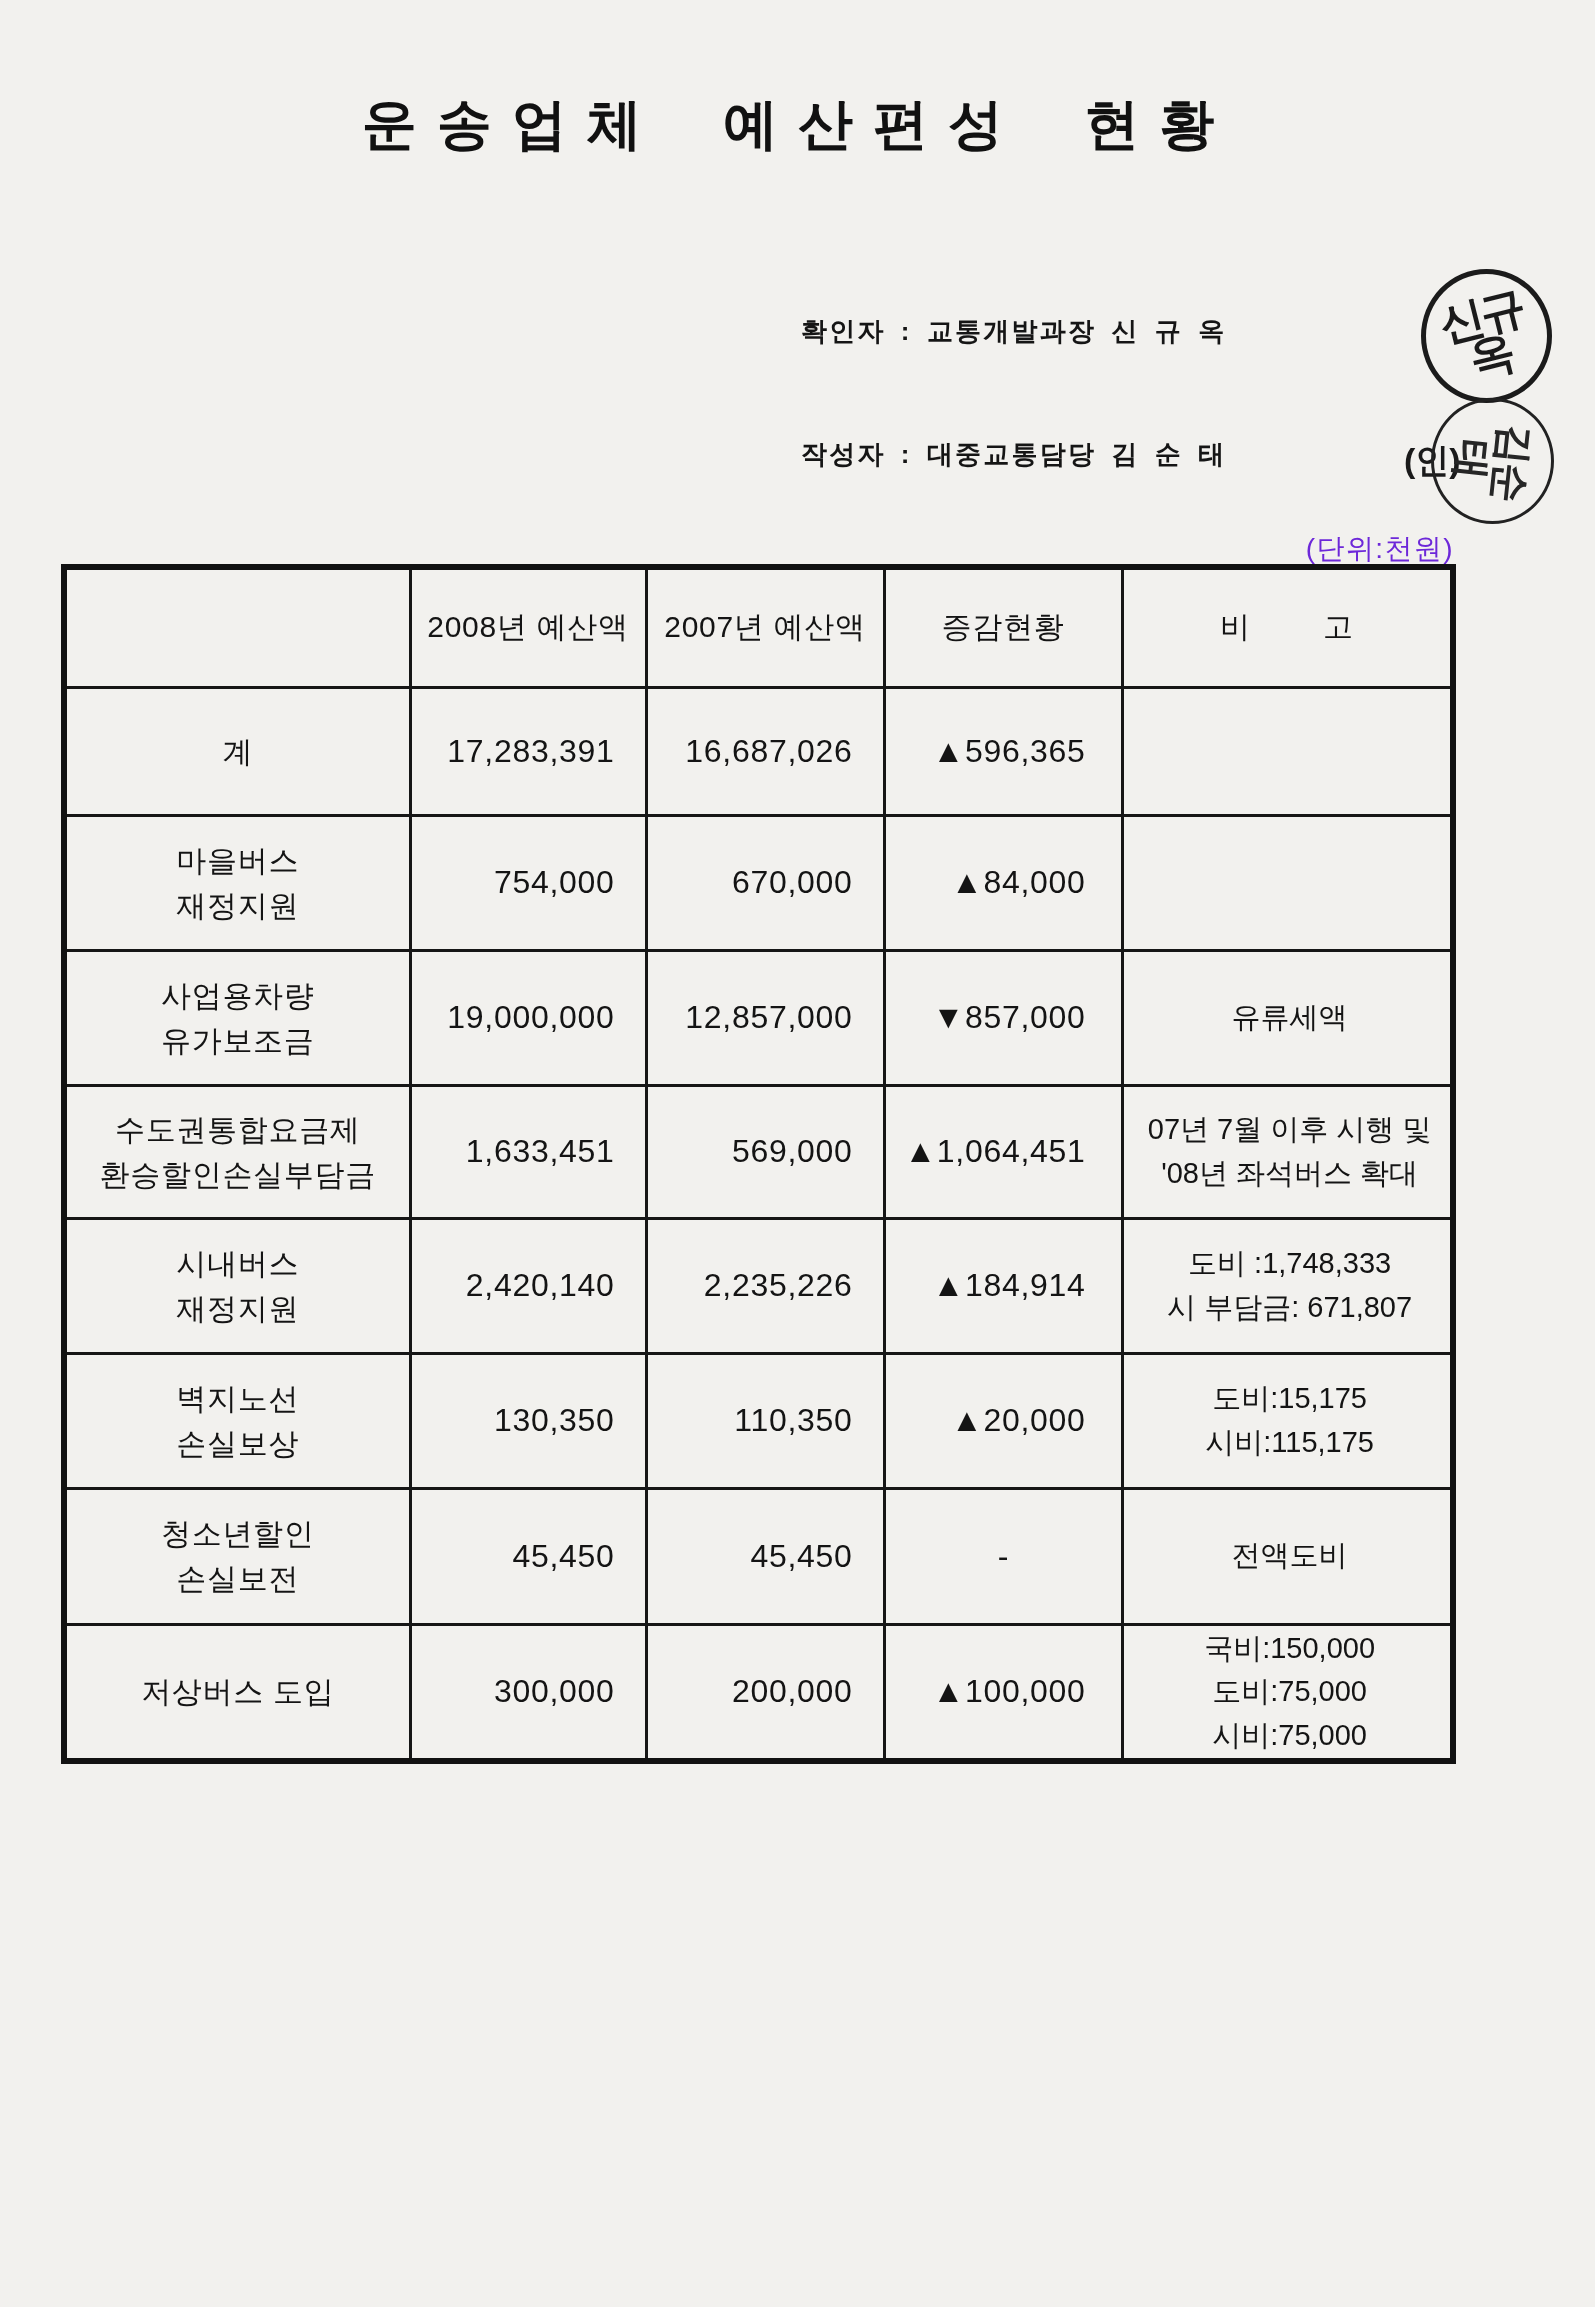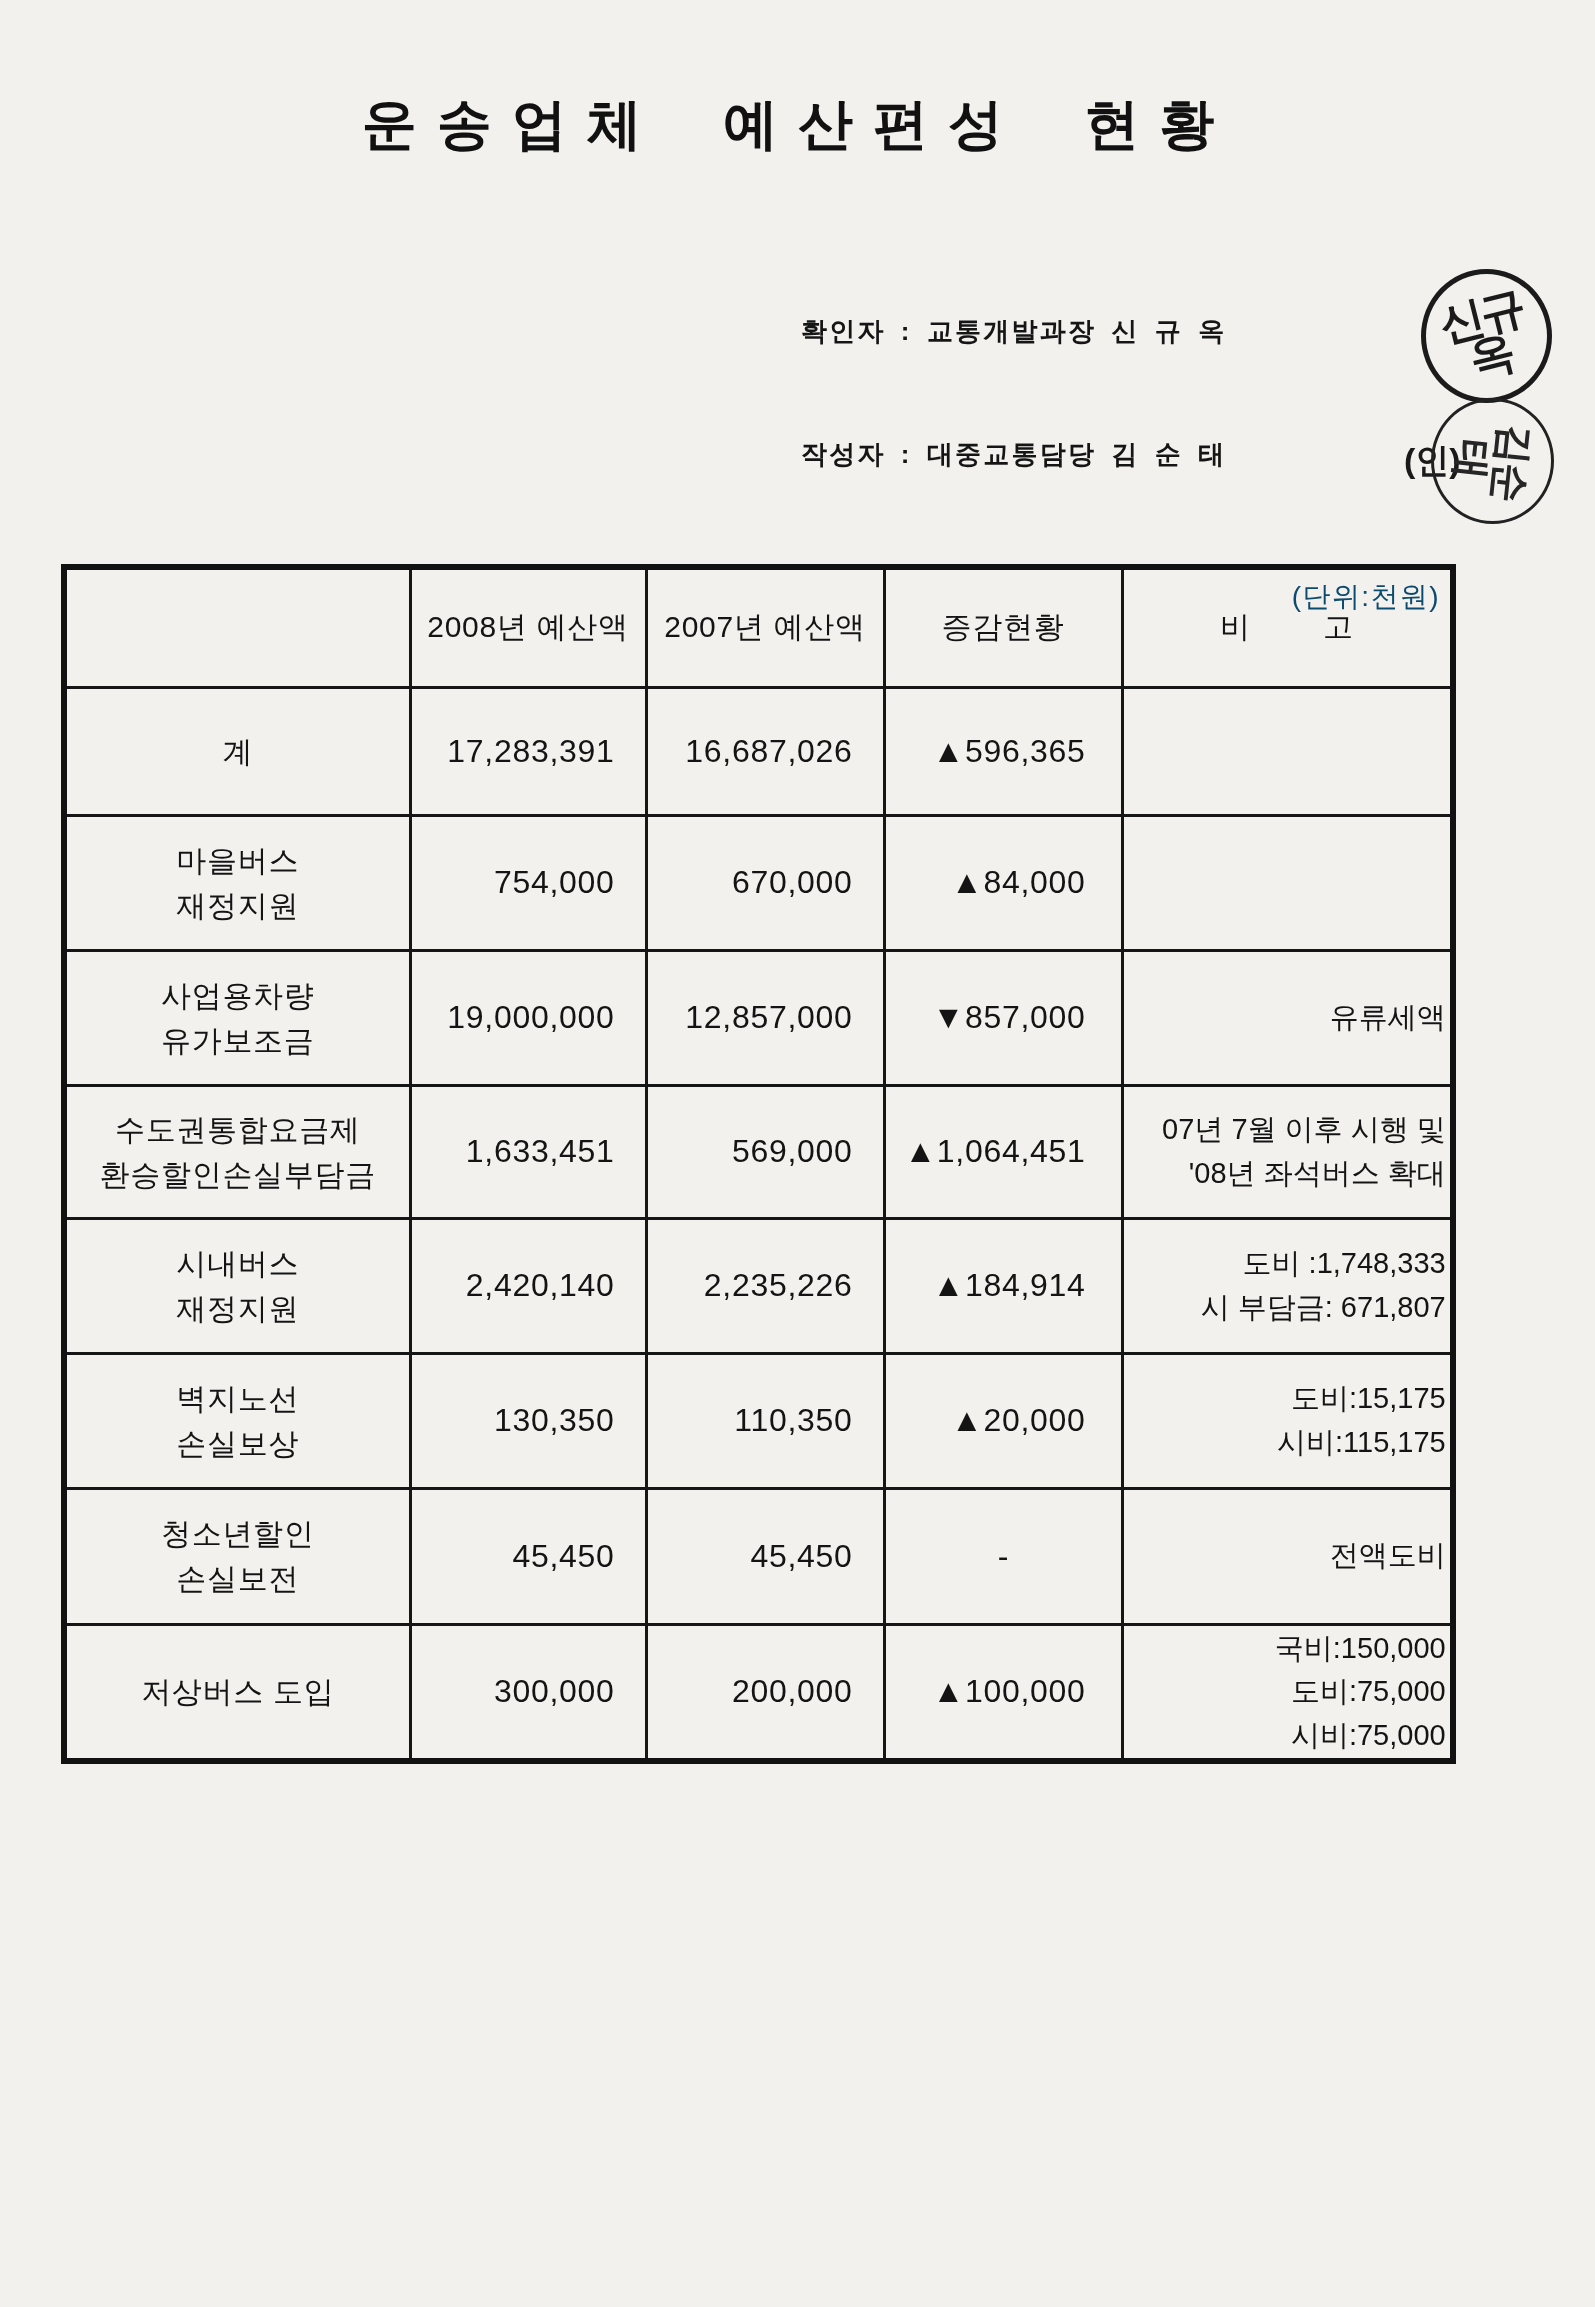--- a/index.html
+++ b/index.html
@@ -92,25 +92,24 @@
     line-height: 1.0;
     letter-spacing: -1.4px;
     white-space: pre-line;
     text-align: center;
     transform: rotate(96deg);
     color: #262626;
   }
   .unit-note {
     position: absolute;
     top: 530px;
-    right: 156px;
+    right: 142px;
     font-size: 28px;
     letter-spacing: 1.4px;
-    color: #0c4a6e;
-    margin-top: 48px;
+    color: #6d28d9;
   }
   table.budget-table {
     position: absolute;
     left: 61px;
     top: 564px;
     border-collapse: collapse;
     table-layout: fixed;
     width: 1388px;
     border: 6.5px solid #121212;
     background: transparent;
@@ -150,21 +149,21 @@
     text-align: right;
     padding-right: 35px;
     font-size: 32px;
     letter-spacing: 0.7px;
   }
   .budget-table td.cell-change.dash {
     text-align: center;
     padding-right: 0;
   }
   .budget-table td.cell-note {
-    text-align: right;
+    text-align: center;
     padding-left: 10px;
     padding-right: 4.3px;
     font-size: 29px;
     line-height: 1.5;
     white-space: pre-line;
   }
   tr.hdr-row  { height: 120px; }
   tr.row-0 { height: 128px; }
   tr.row-1 { height: 135px; }
   tr.row-2 { height: 135px; }

